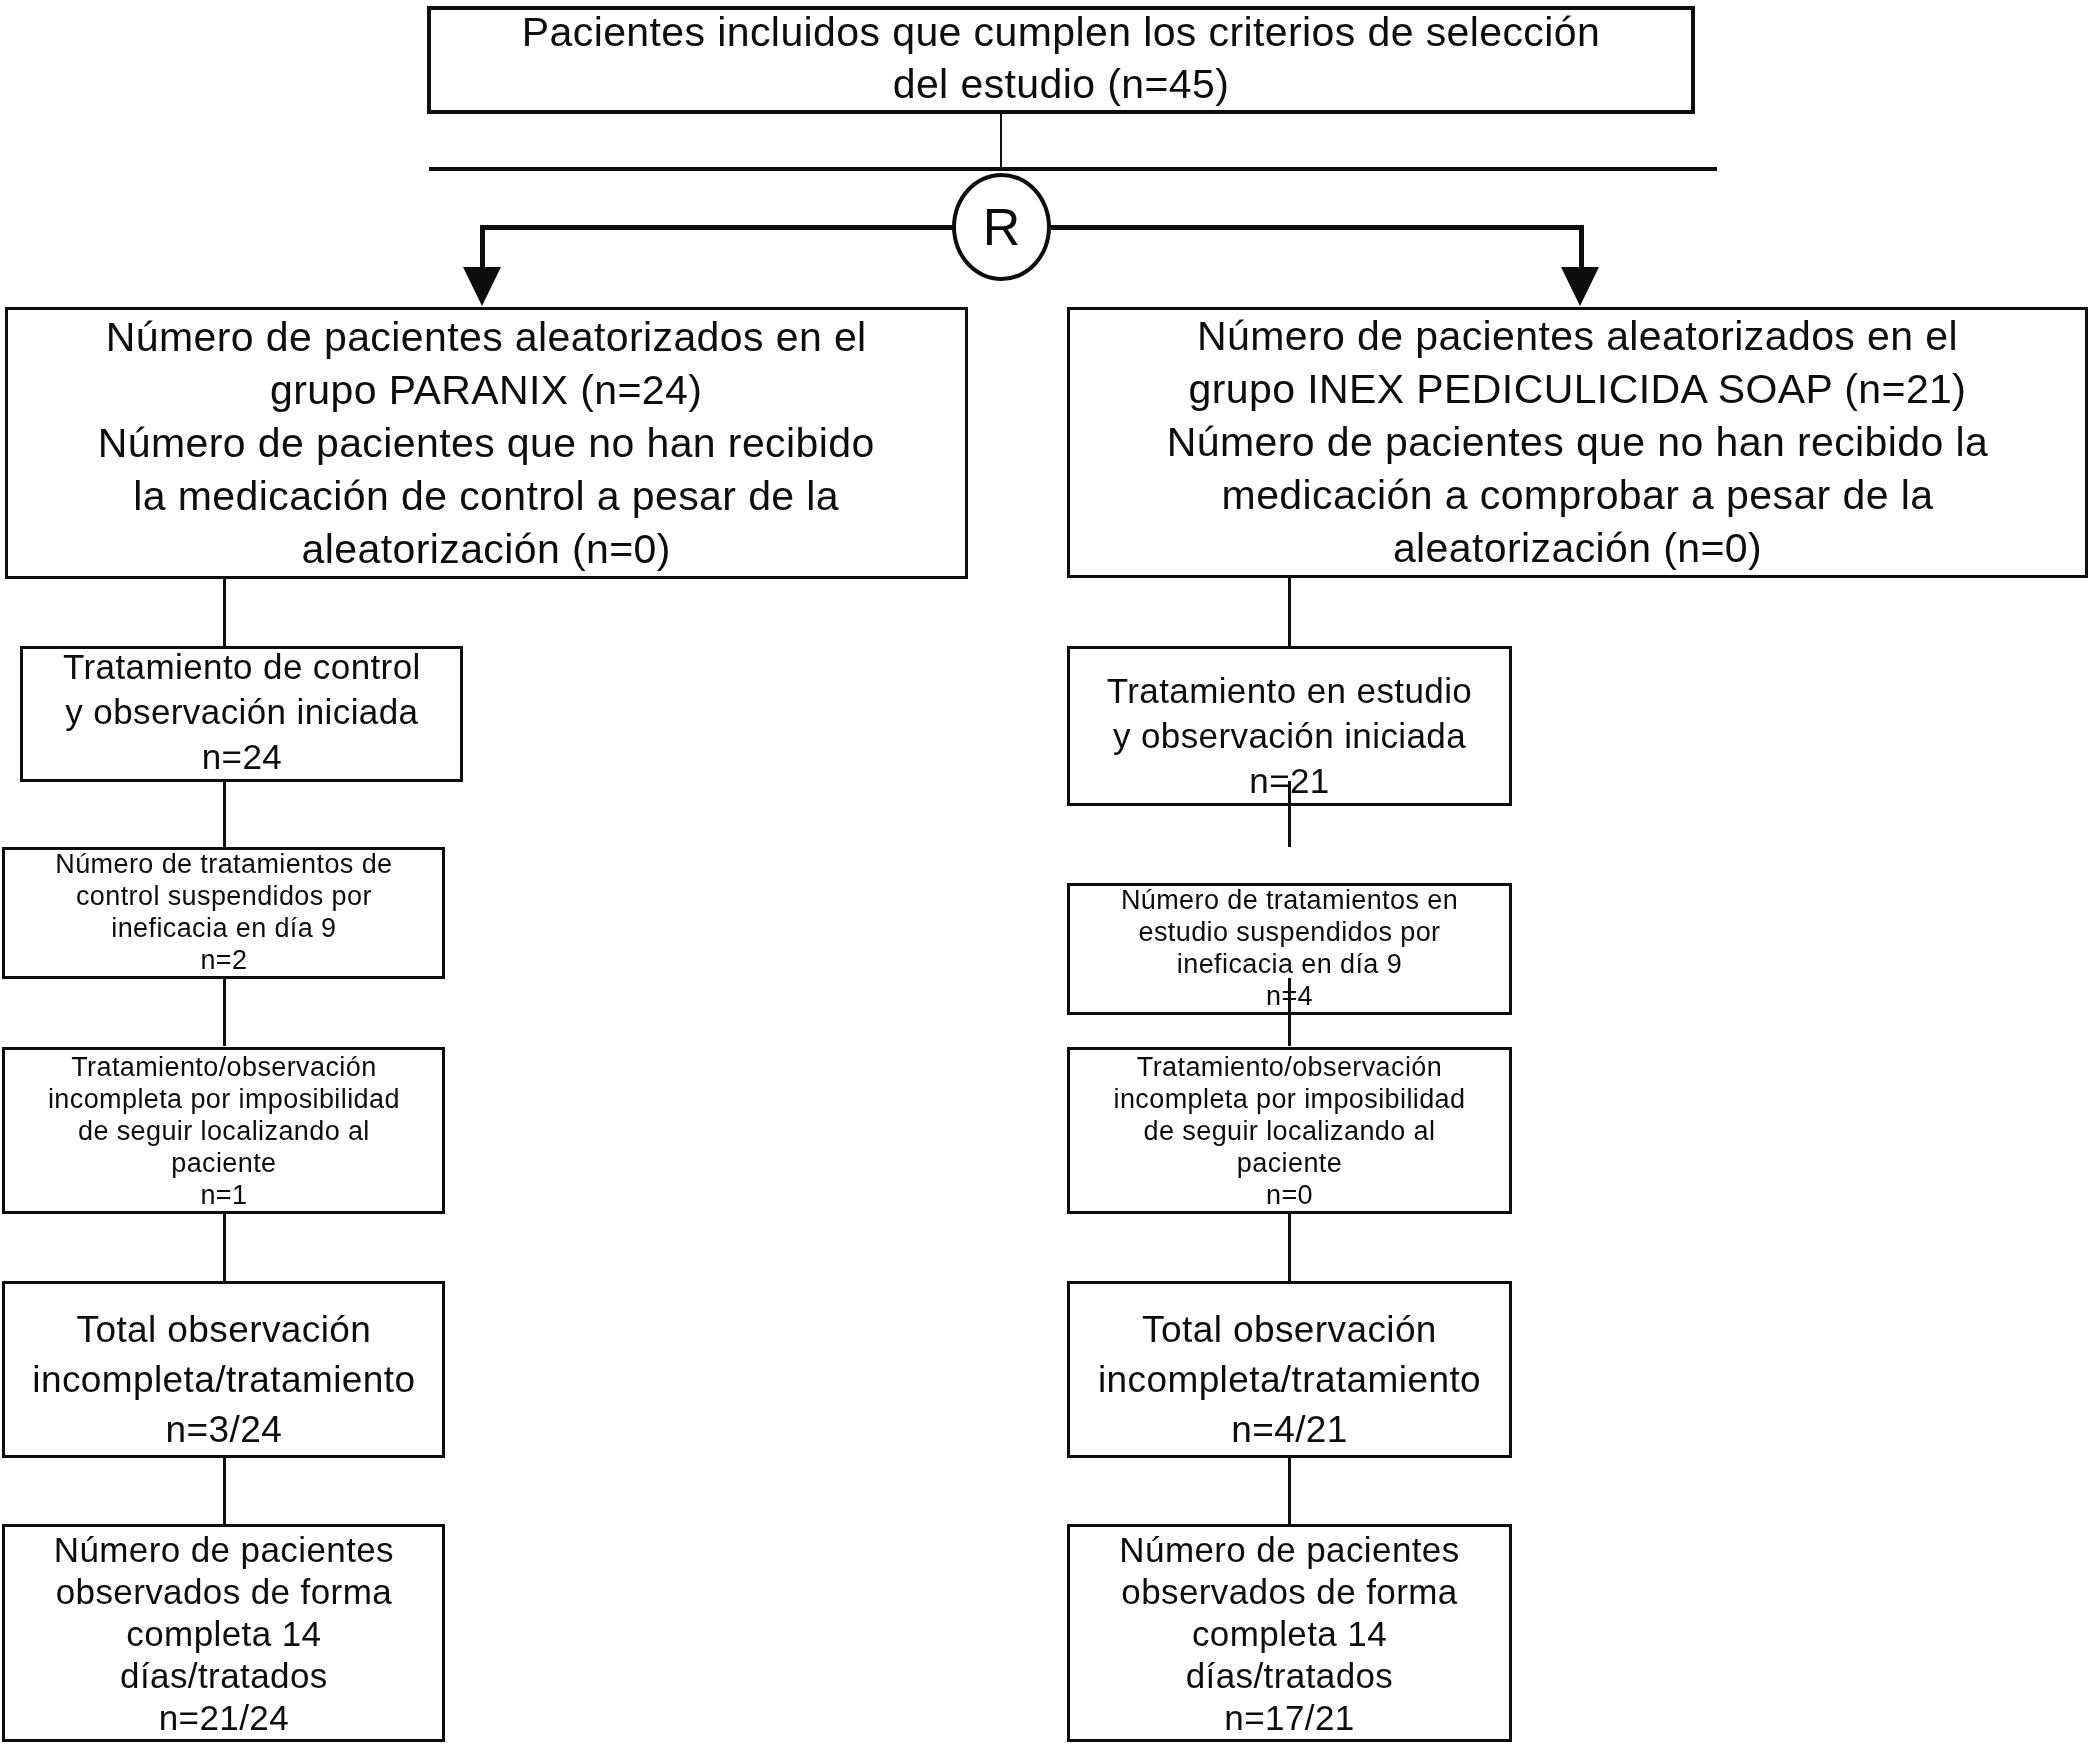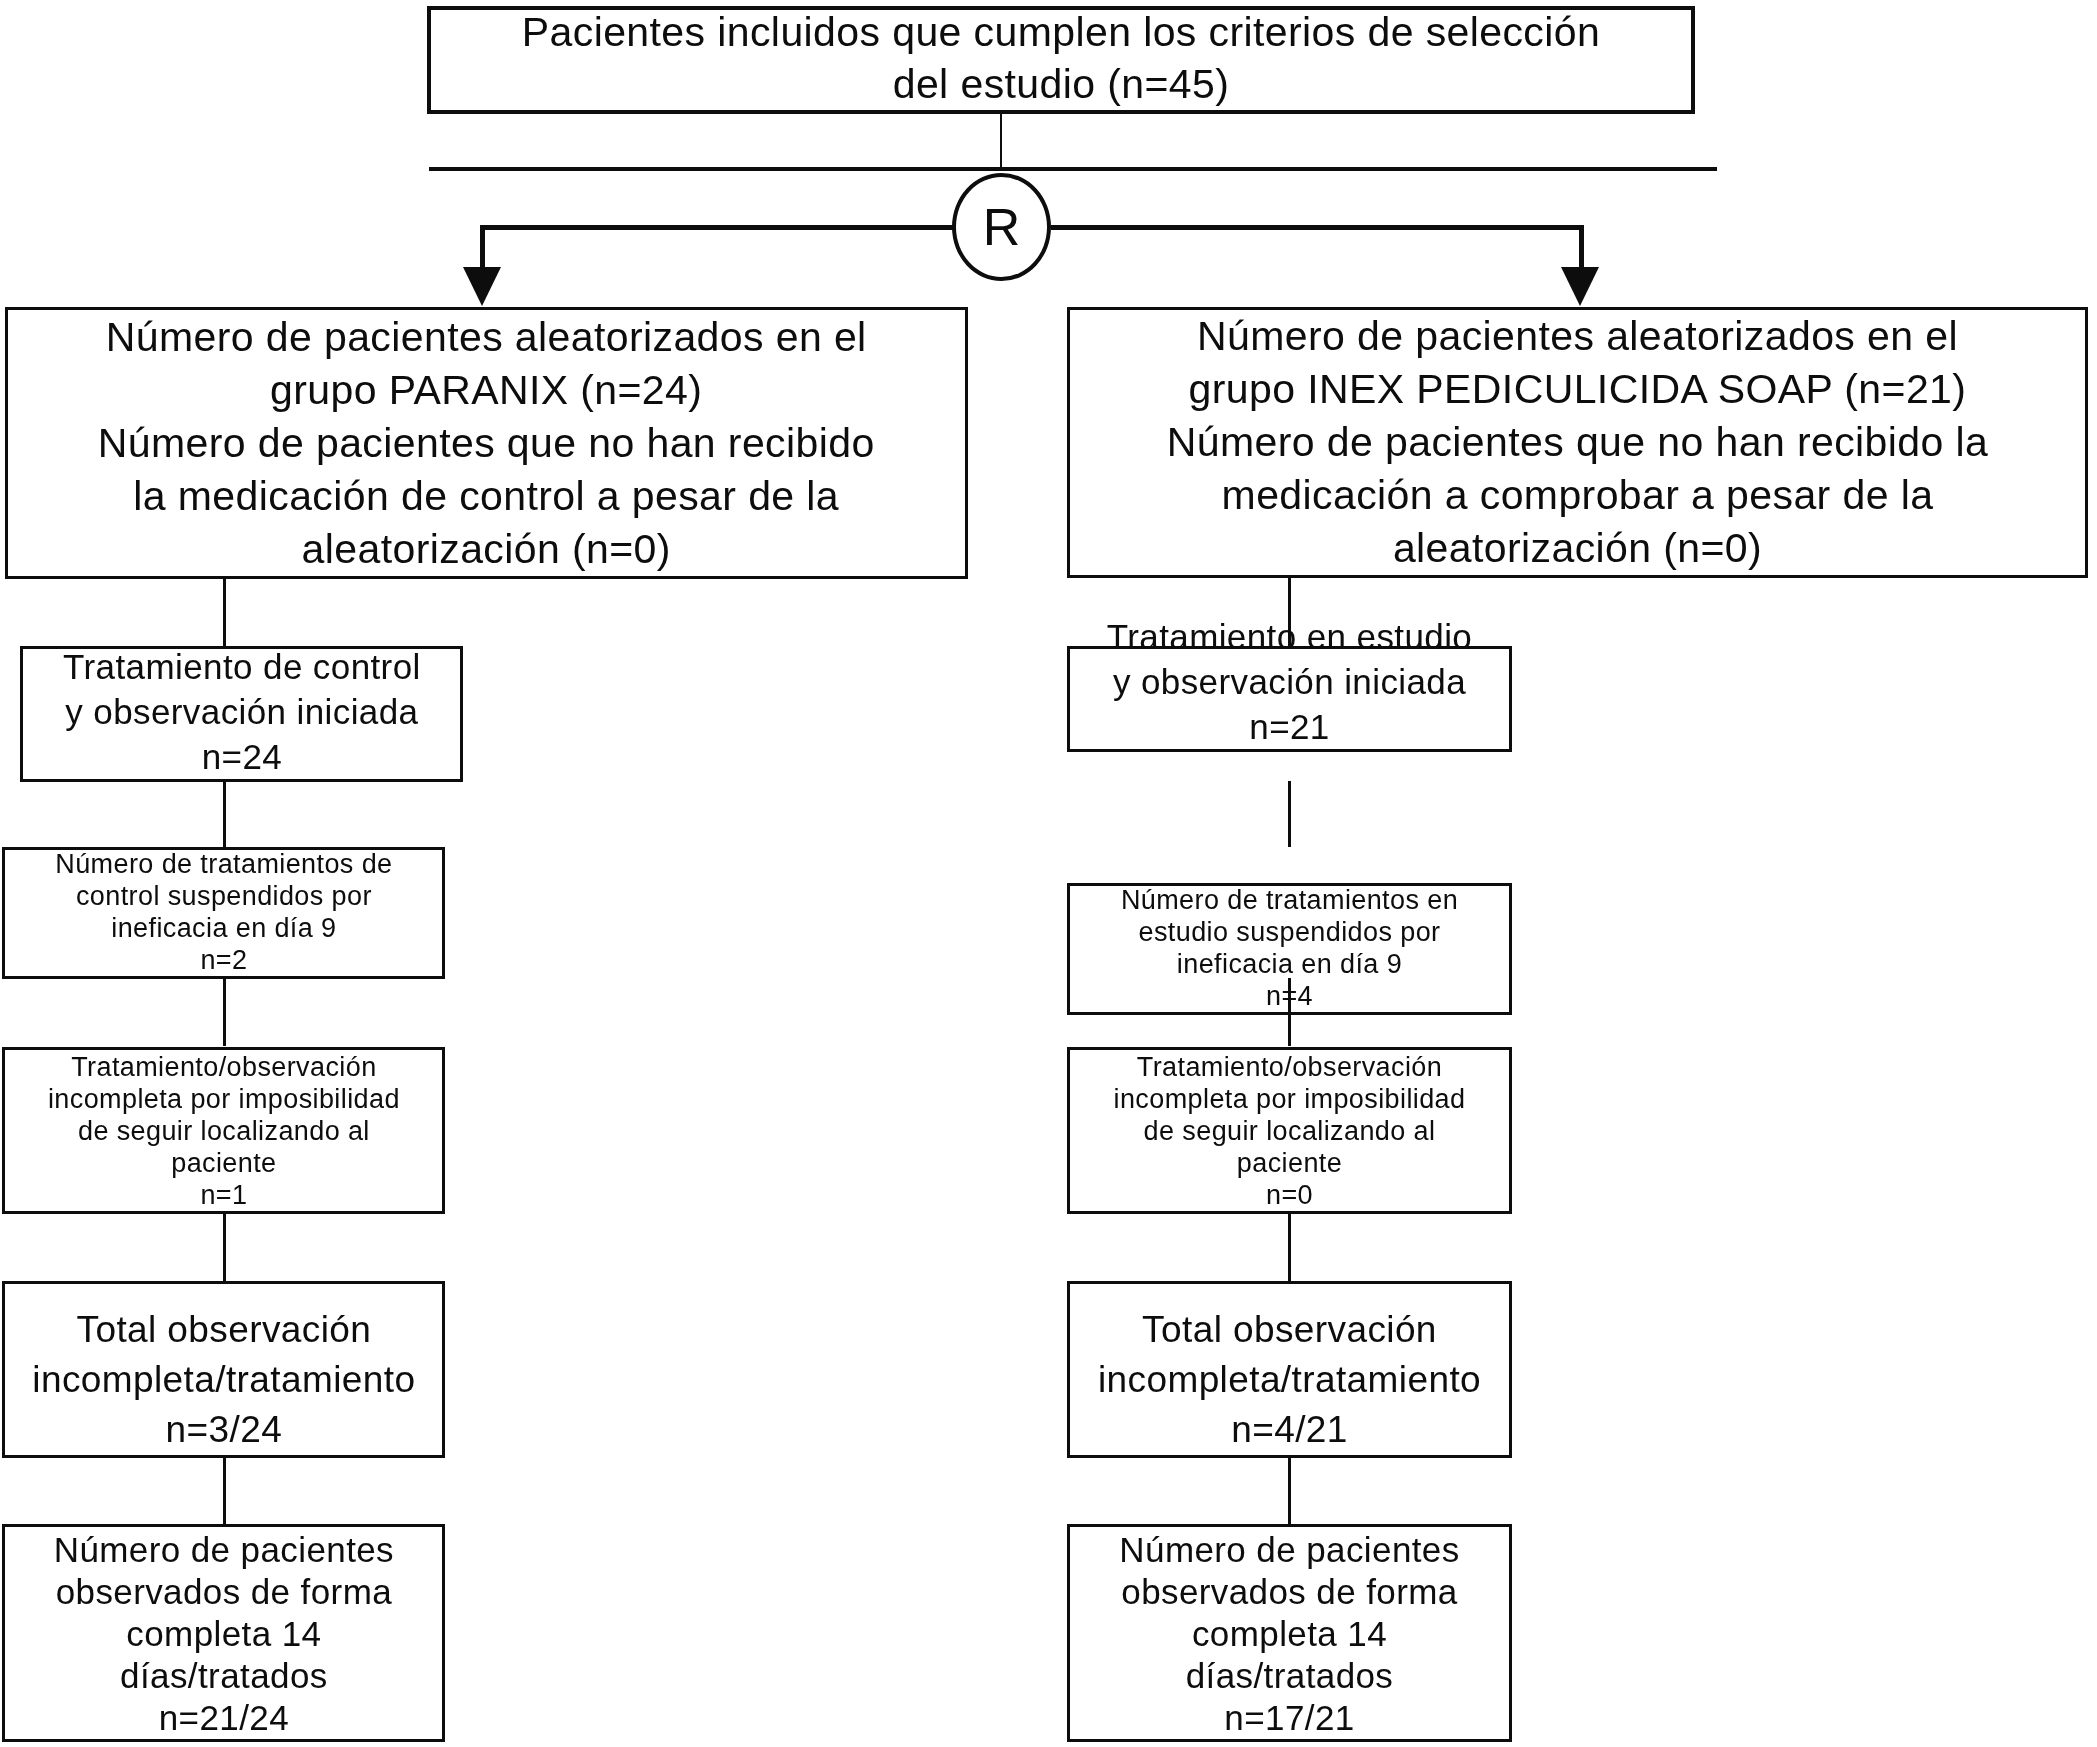--- a/index.html
+++ b/index.html
@@ -130,21 +130,21 @@
 
   <div class="fbox" style="left:1067px; top:307px; width:1021px; height:271px; font-size:41px; line-height:53px;">
     <div class="box-text">Número de pacientes aleatorizados en el
 grupo INEX PEDICULICIDA SOAP (n=21)
 Número de pacientes que no han recibido la
 medicación a comprobar a pesar de la
 aleatorización (n=0)</div>
   </div>
 
   <div class="line" style="left:1288px; top:577px; width:3.1px; height:69px;"></div>
-  <div class="fbox" style="left:1067px; top:646px; width:445px; height:106px; font-size:35px; line-height:45px;">
+  <div class="fbox" style="left:1067px; top:646px; width:445px; height:160px; font-size:35px; line-height:45px;">
     <div class="box-text">Tratamiento en estudio
 y observación iniciada
 n=21</div>
   </div>
 
   <div class="line" style="left:1288px; top:781px; width:3.1px; height:66px;"></div>
   <div class="fbox" style="left:1067px; top:847px; width:445px; height:132px; border-width:3.1px; font-size:27px; line-height:32px;margin-top:36px;">
     <div class="box-text">Número de tratamientos en
 estudio suspendidos por
 ineficacia en día 9

